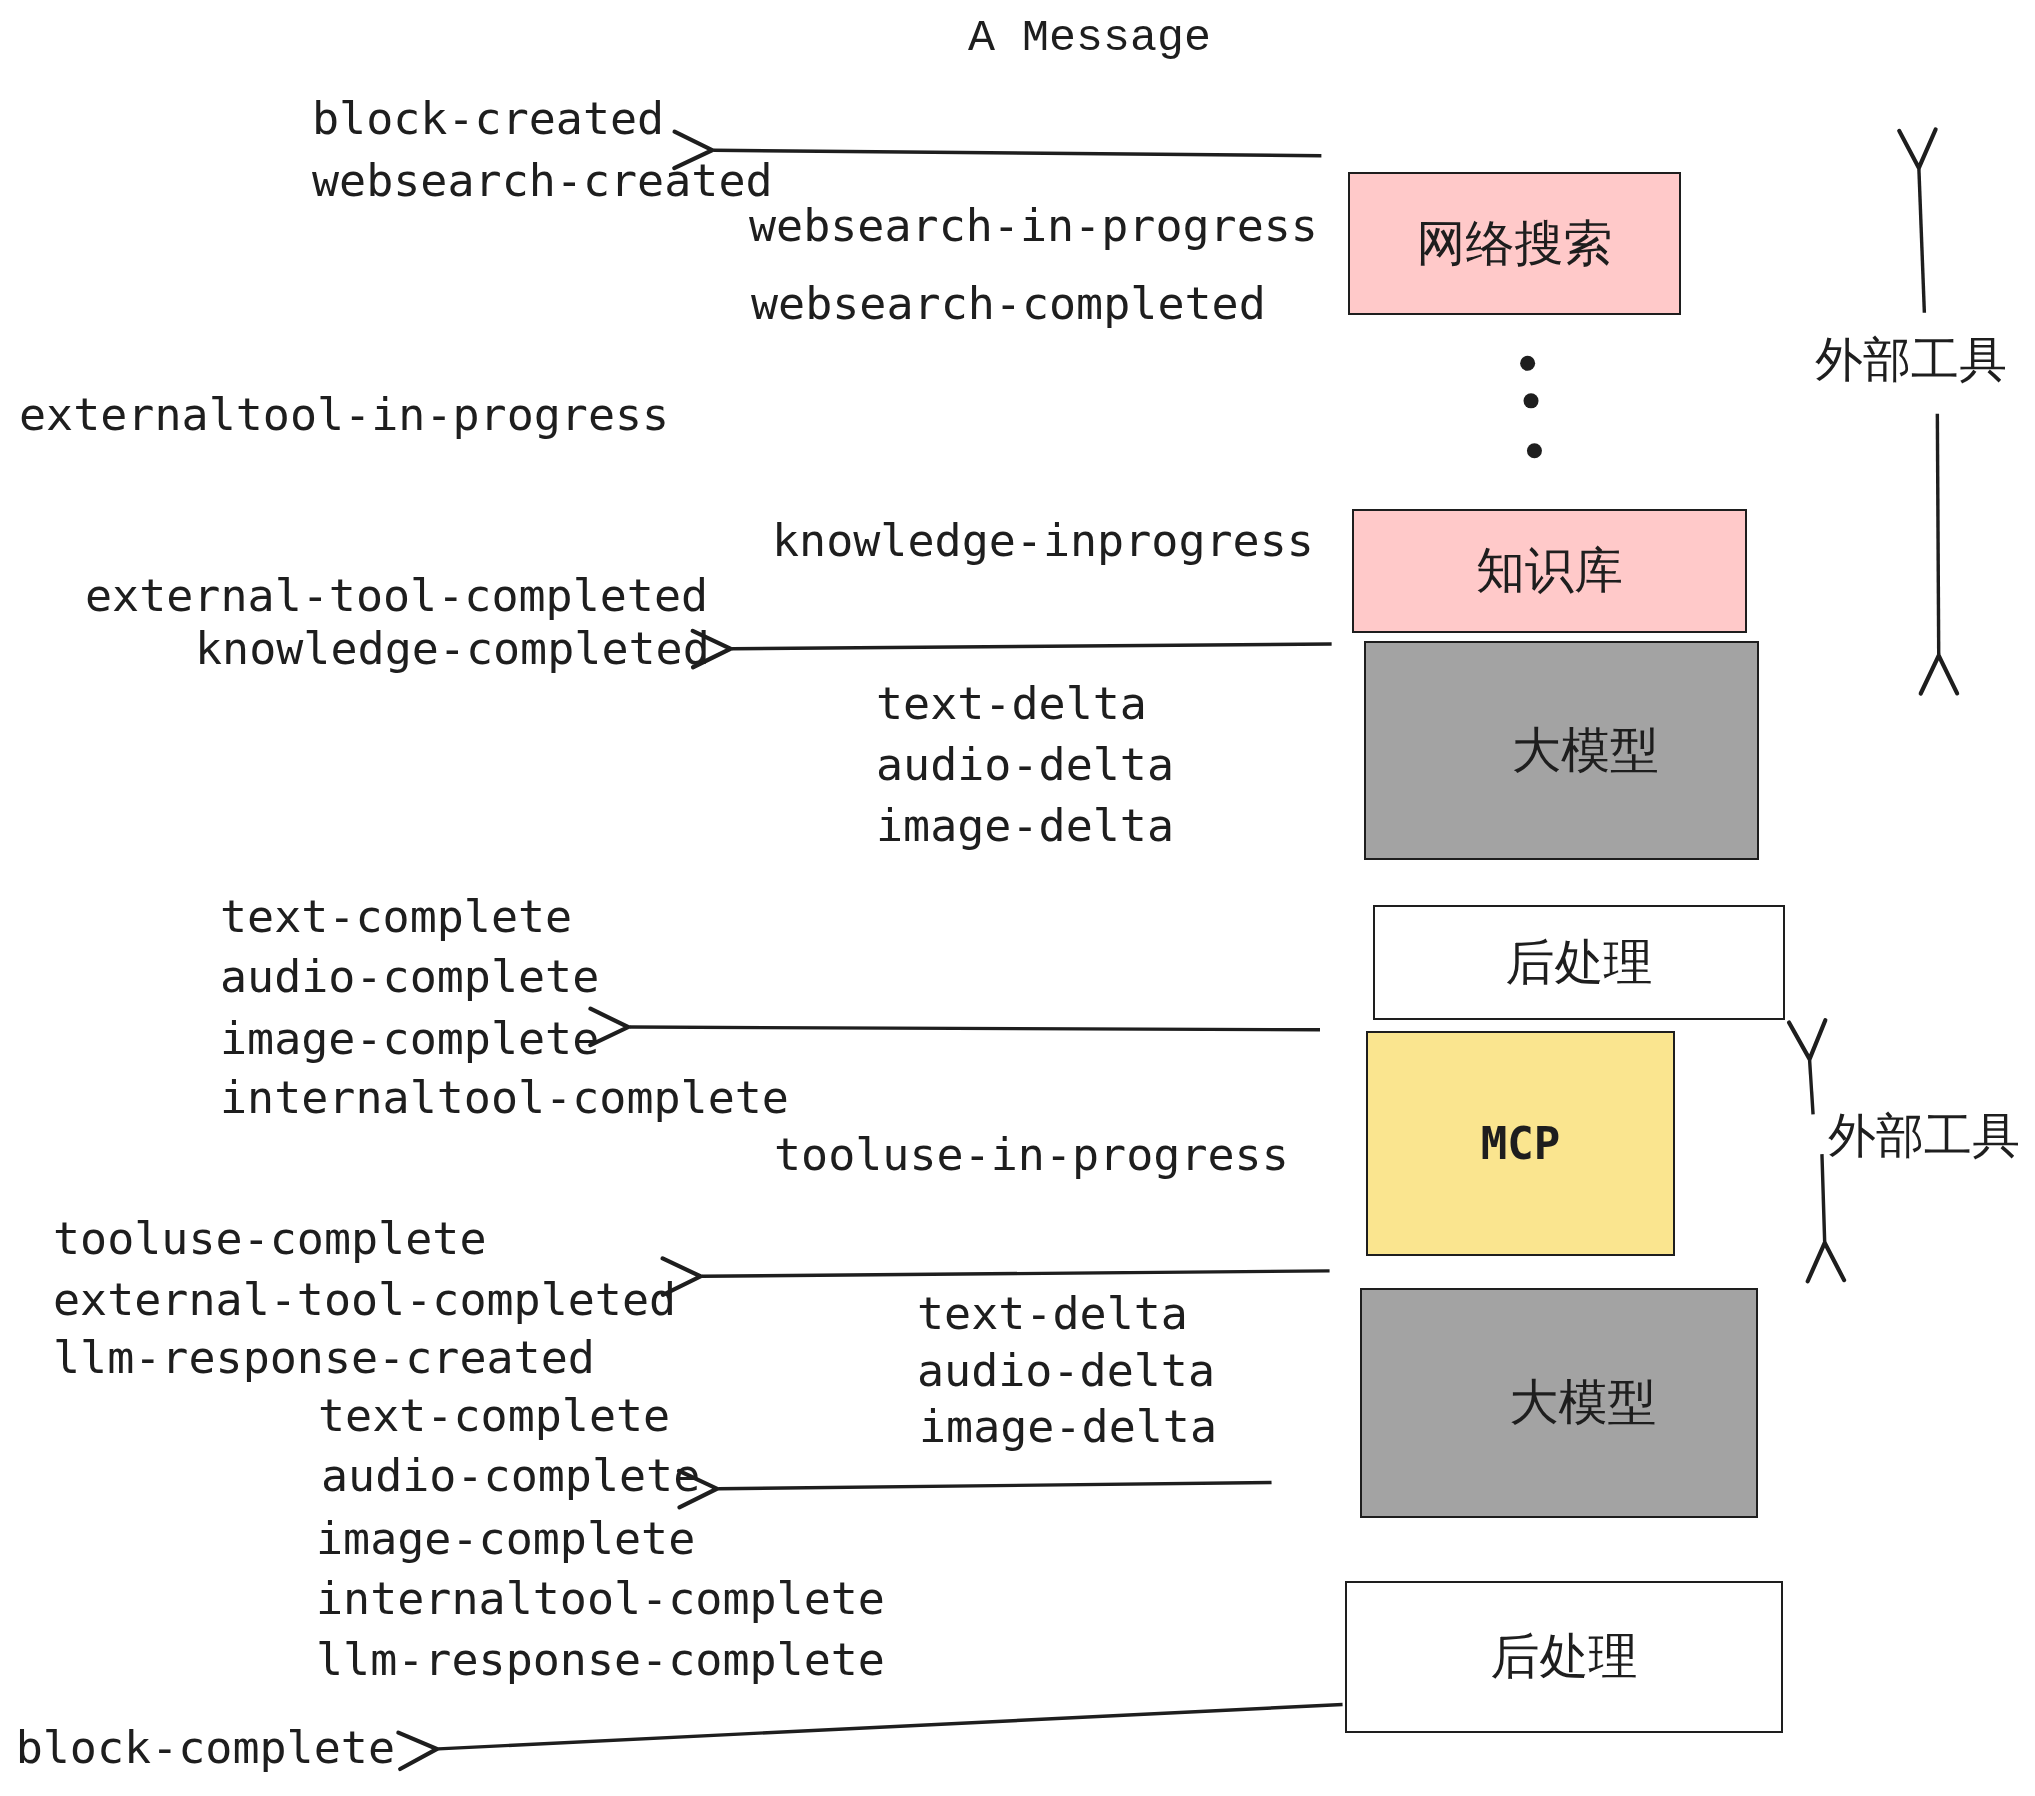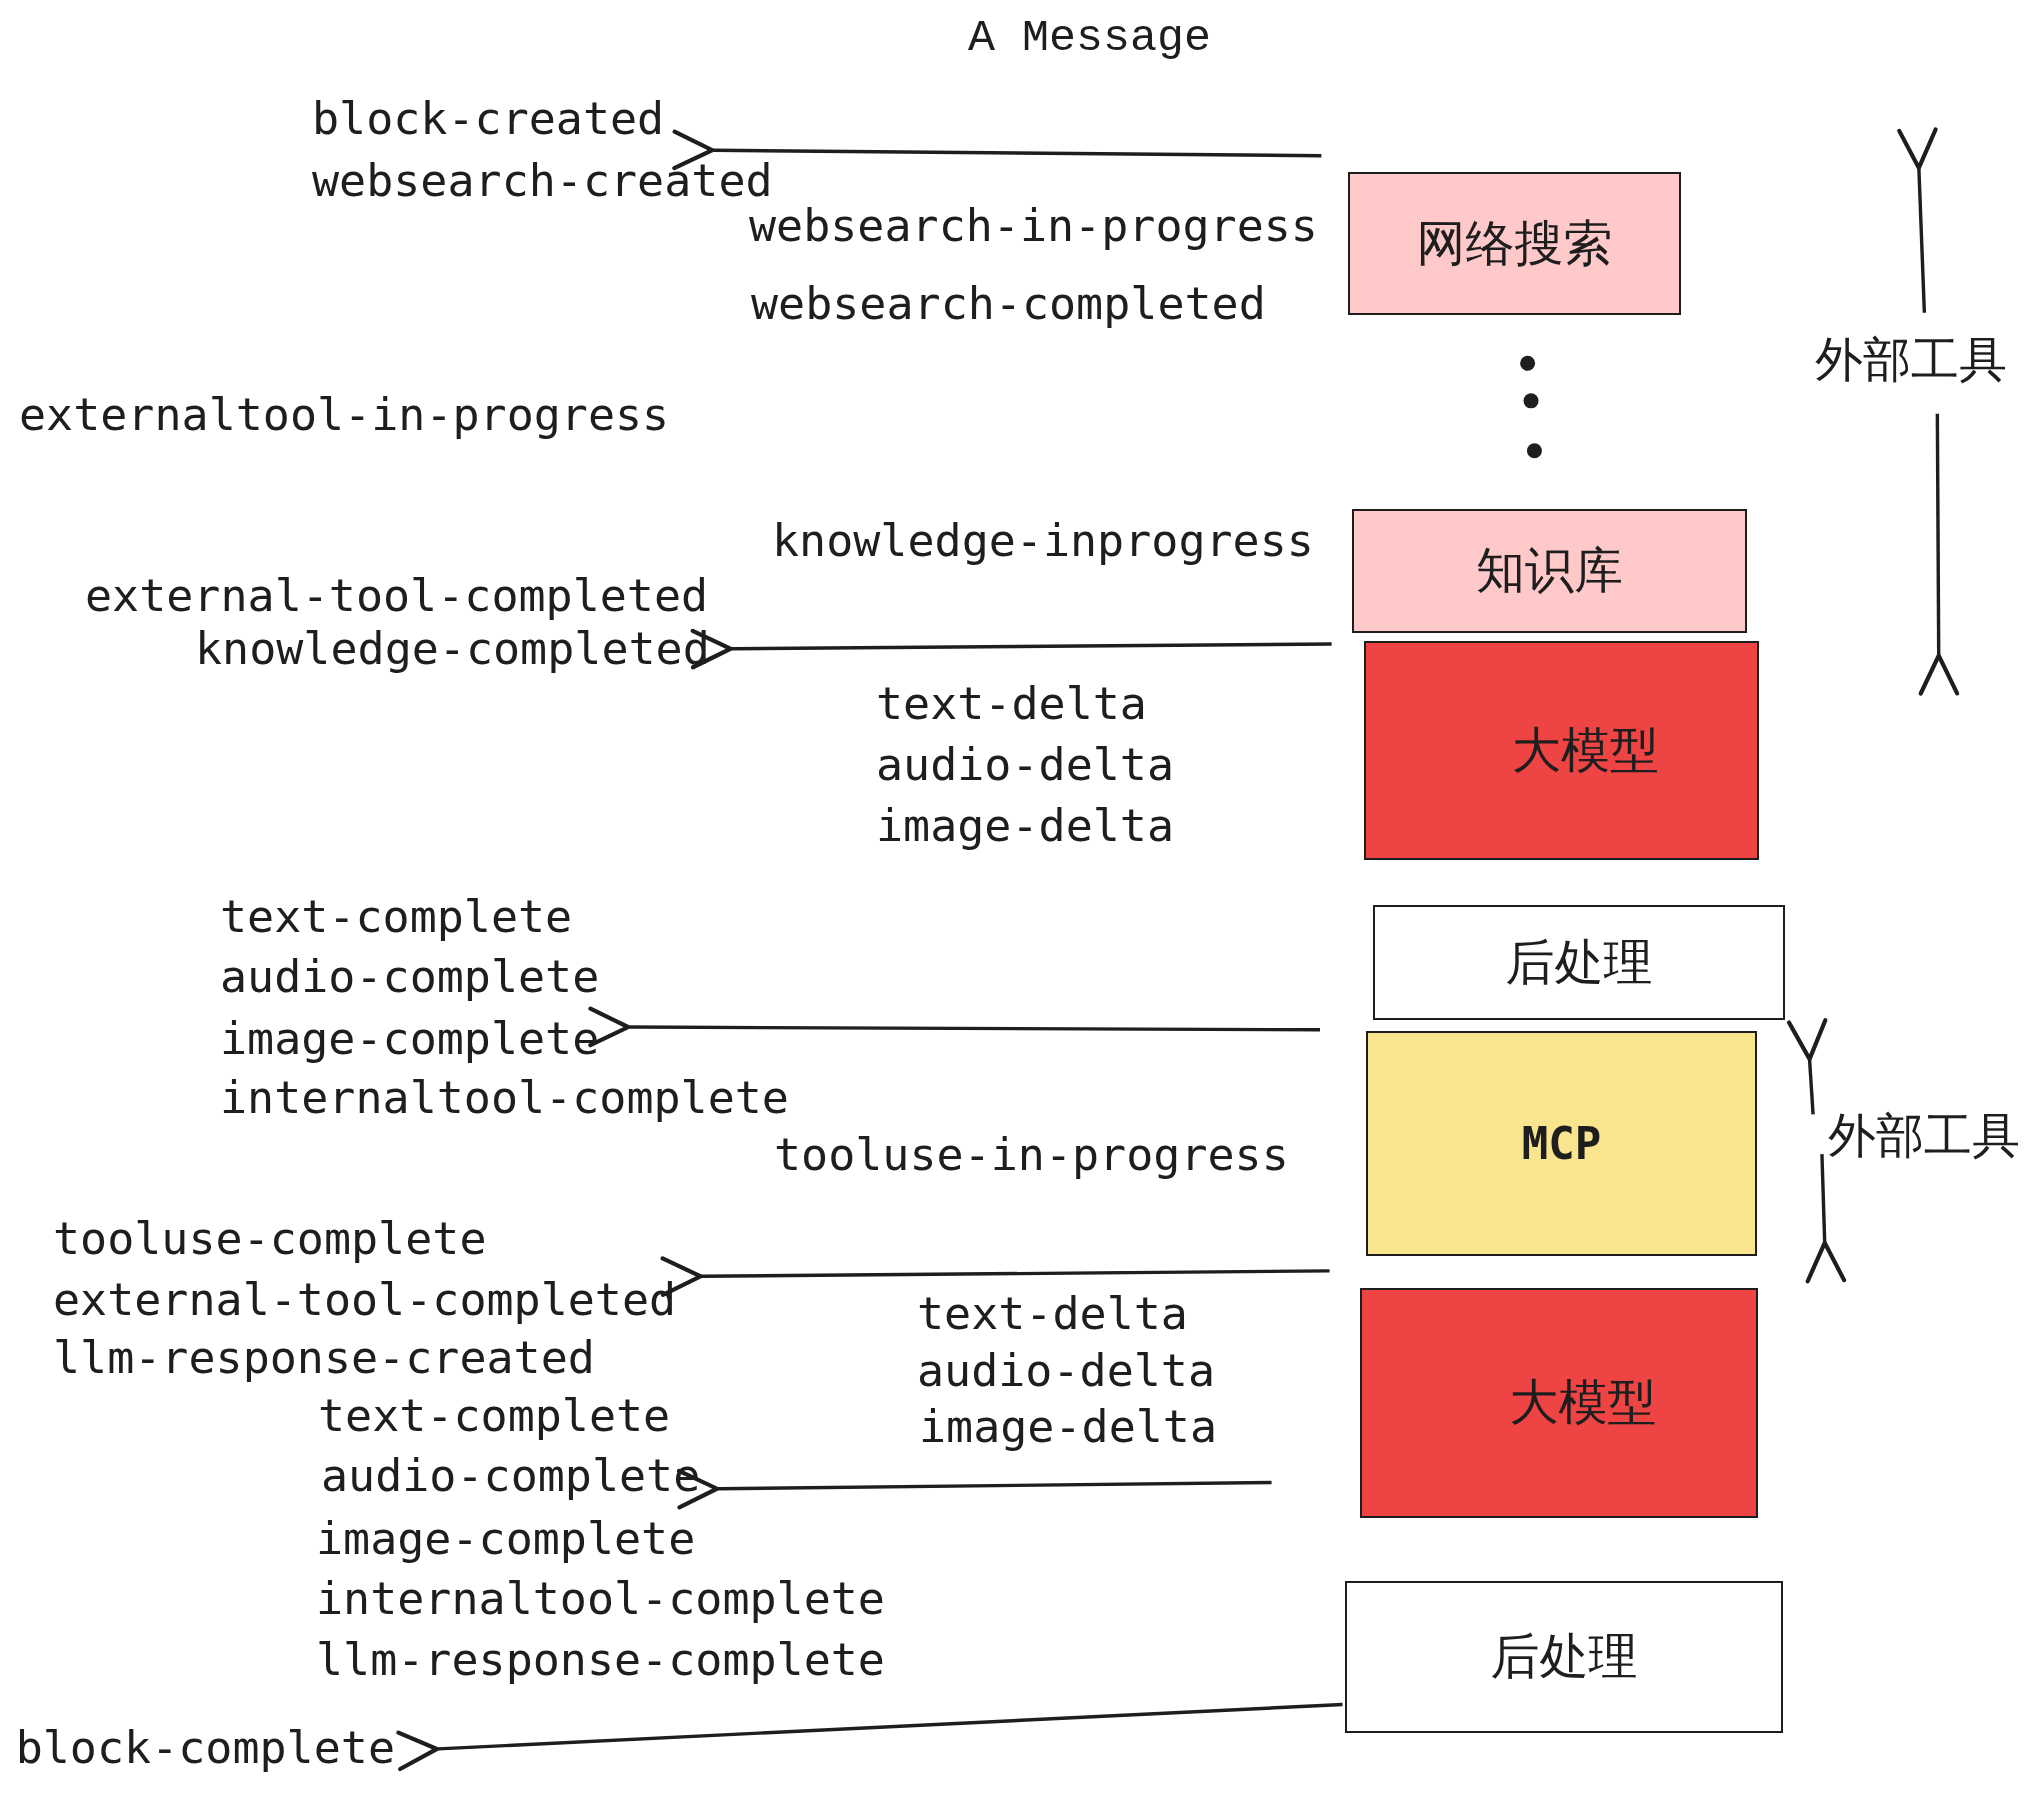--- a/index.html
+++ b/index.html
@@ -29,21 +29,21 @@
   .box{
     position:absolute;
     box-sizing:border-box;
     border:2.7px solid #1e1e1e;
     display:flex;align-items:center;justify-content:center;
     font-size:49px;
     color:#1e1e1e;
     white-space:nowrap;
   }
   .box.pink{background:#ffc9c9;}
-  .box.green{background:#ef4444;padding-left:48px;}
+  .box.green{background:#a3a3a3;padding-left:48px;}
   .box.yellow{background:#fae58f;}
   .box.white{background:#ffffff;margin-top:14px;}
   .box.mono{font-family:"DejaVu Sans Mono","Liberation Mono",monospace;font-size:44px;font-weight:bold;}
   .side-label{
     position:absolute;
     font-size:48px;line-height:1;
     color:#1e1e1e;white-space:nowrap;
   }
   svg.overlay{position:absolute;left:0;top:0;width:2035px;height:1796px;pointer-events:none;}
 </style>
@@ -86,21 +86,21 @@
     </div>
   <div class="box pink" style="left:1352px;top:509px;width:395px;height:124px">
       <span>知识库</span>
     </div>
   <div class="box green" style="left:1364px;top:641px;width:395px;height:219px">
       <span>大模型</span>
     </div>
   <div class="box white" style="left:1373px;top:891px;width:412px;height:115px">
       <span>后处理</span>
     </div>
-  <div class="box yellow mono" style="left:1366px;top:1031px;width:391px;height:225px">
+  <div class="box yellow mono" style="left:1366px;top:1031px;width:309px;height:225px">
       <span>MCP</span>
     </div>
   <div class="box green" style="left:1360px;top:1288px;width:398px;height:230px">
       <span>大模型</span>
     </div>
   <div class="box white" style="left:1345px;top:1567px;width:438px;height:152px">
       <span>后处理</span>
     </div>
 
   <div class="side-label" style="left:1815px;top:336px">外部工具</div>

